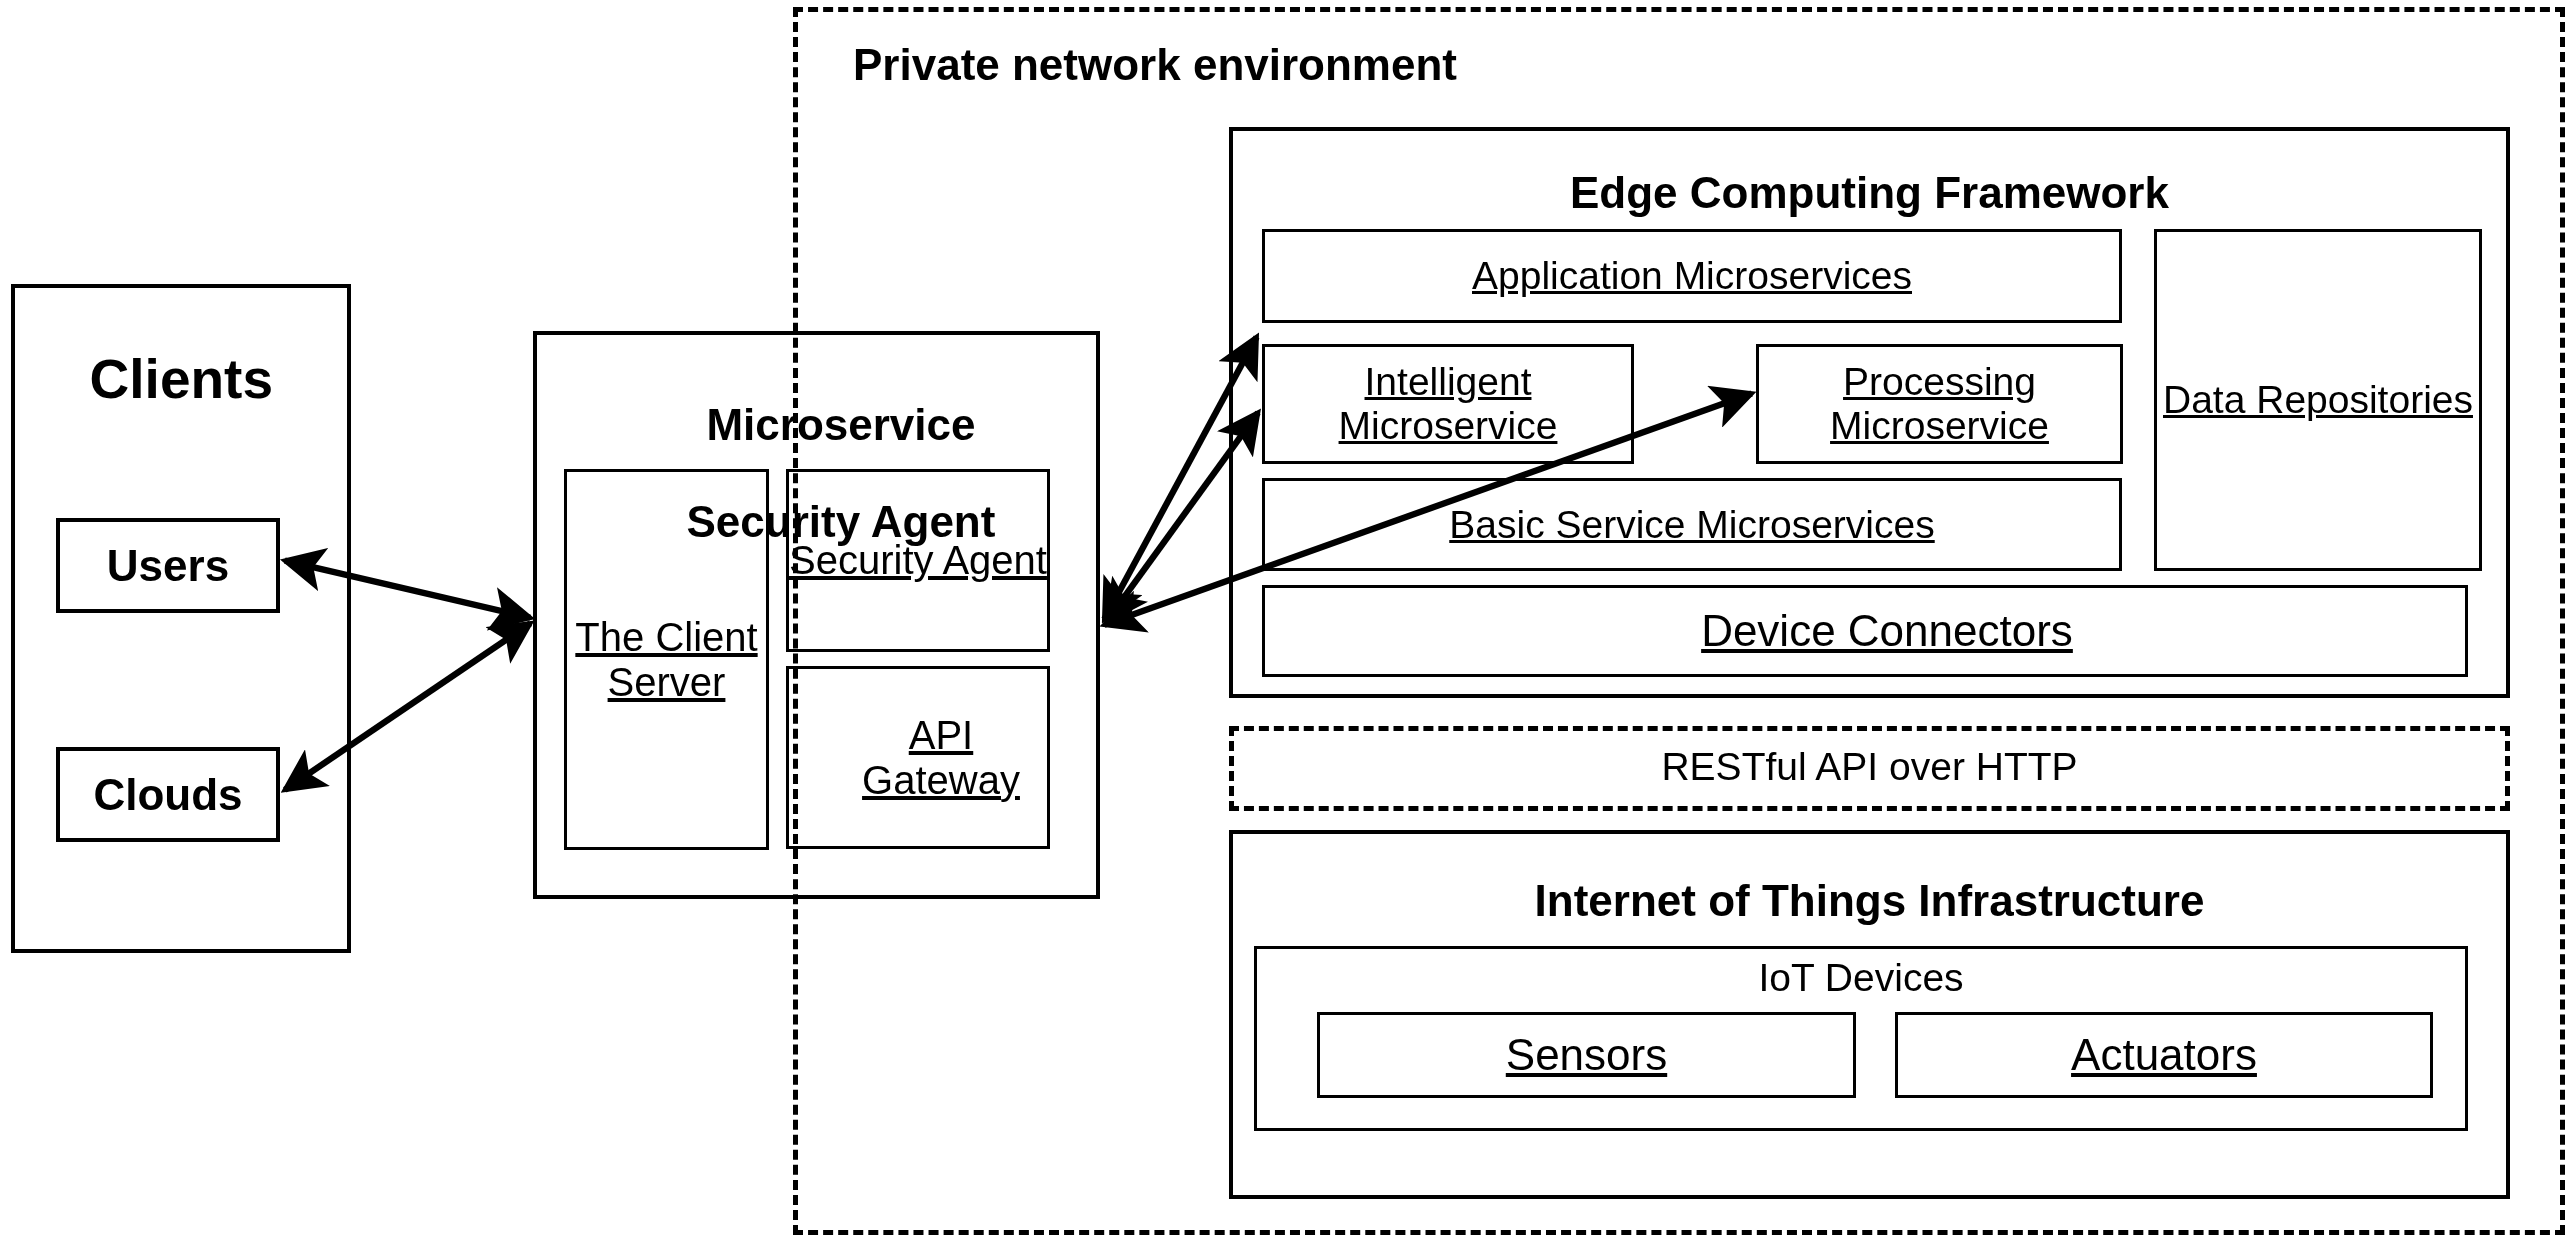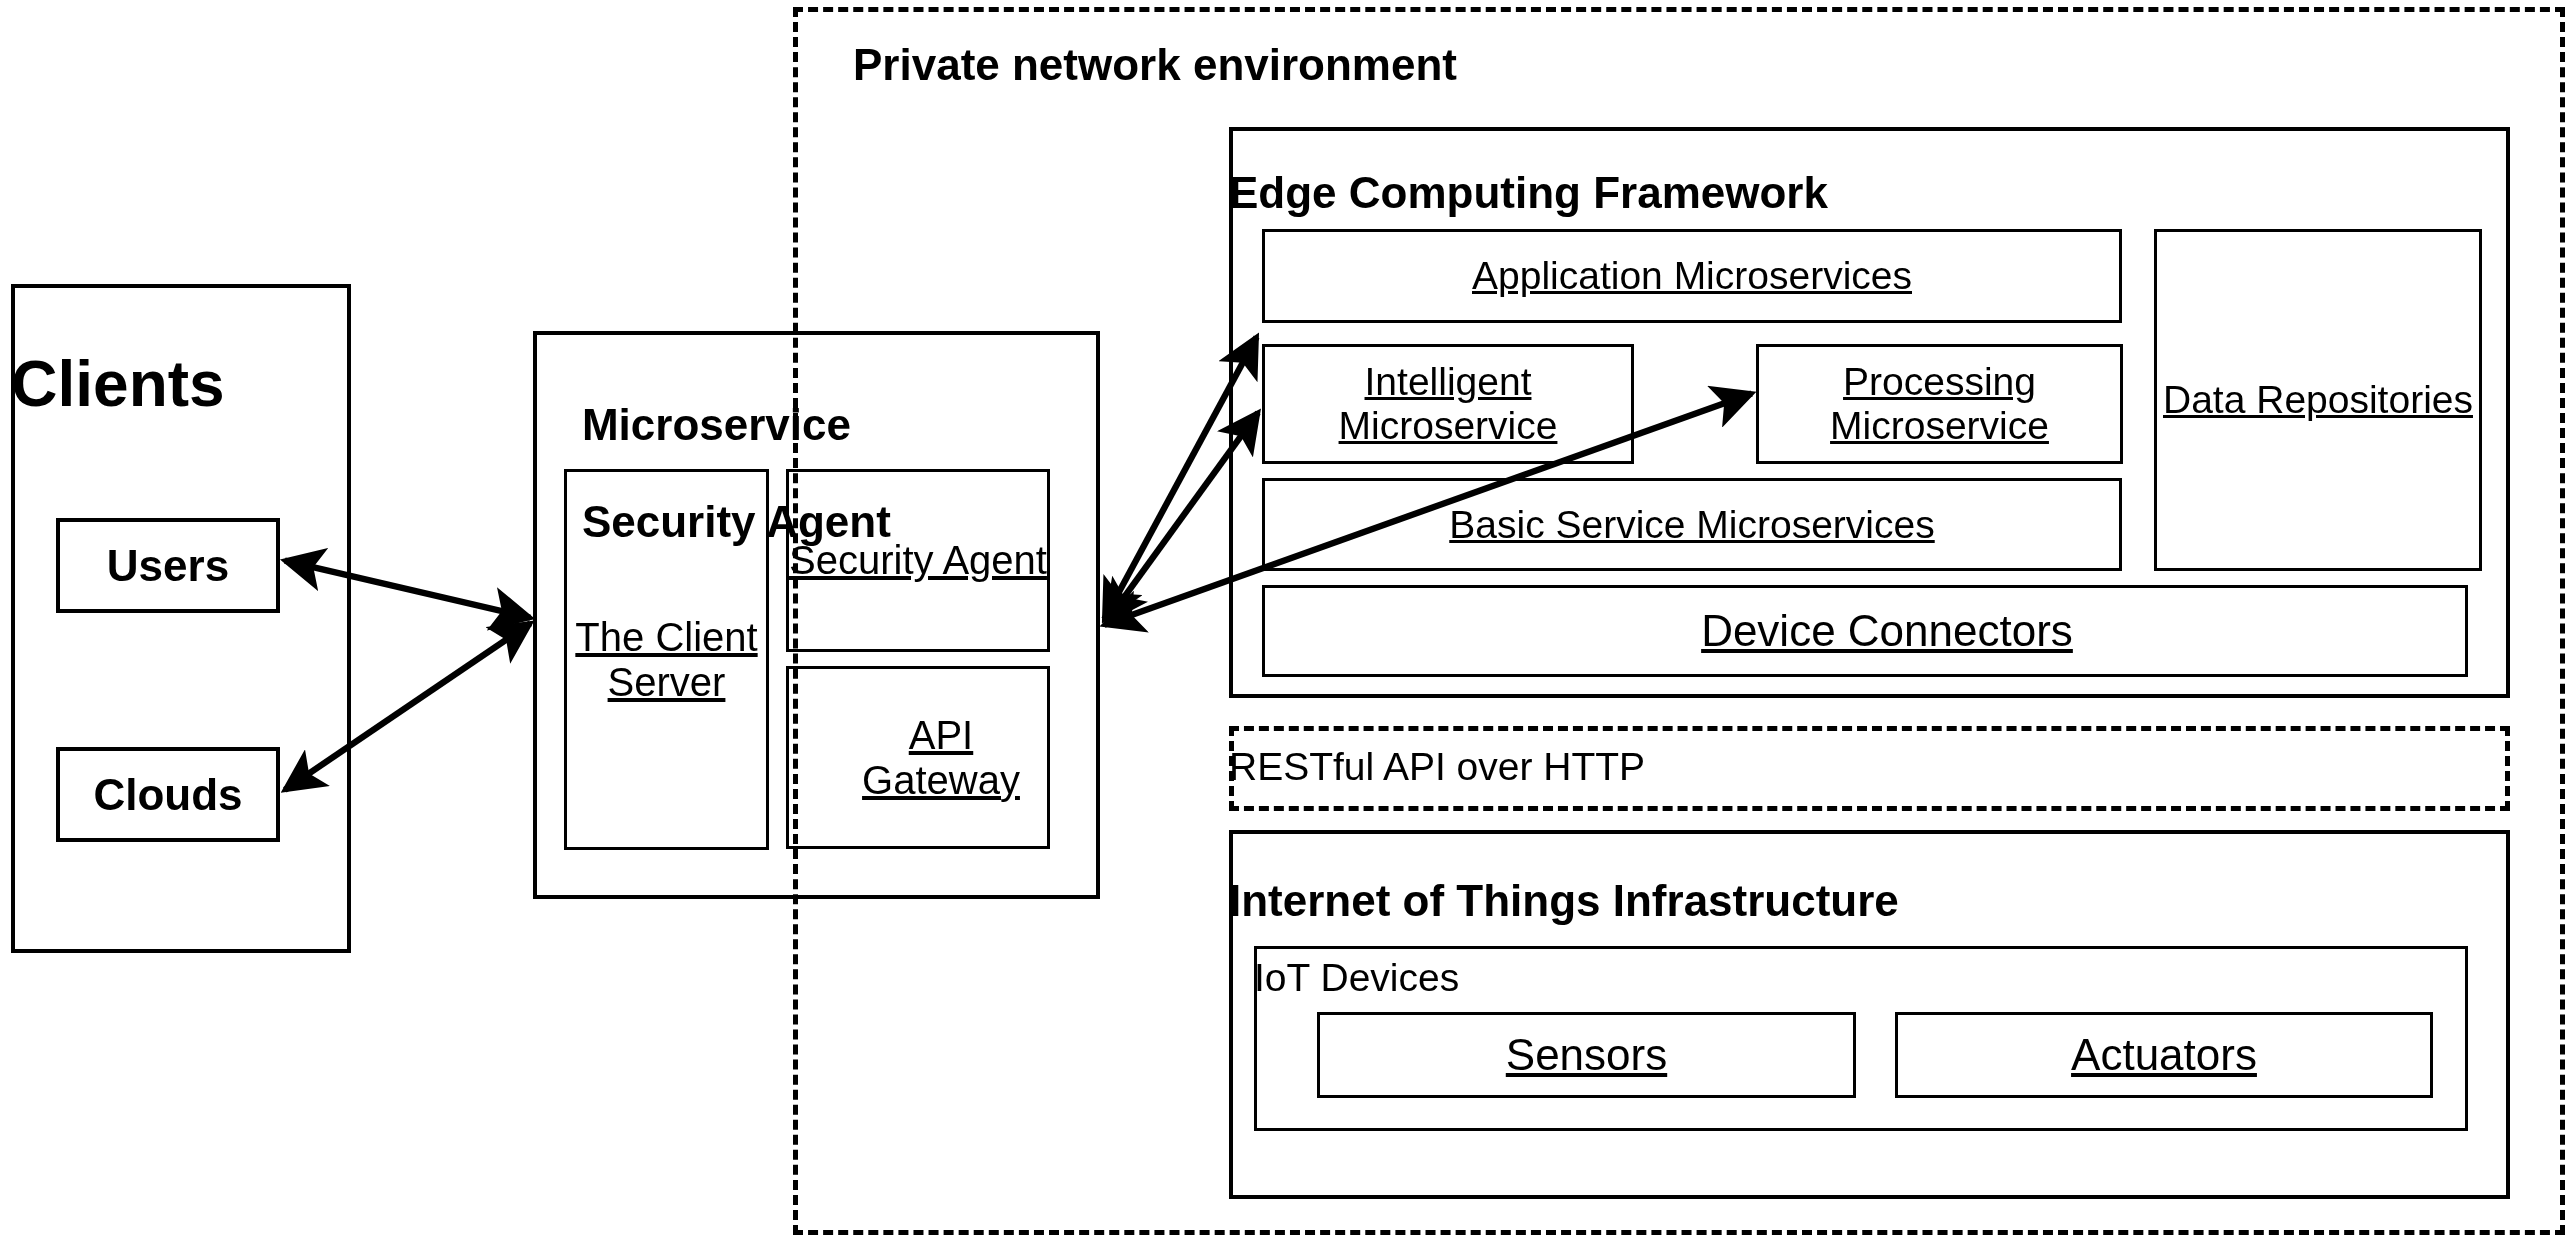--- a/index.html
+++ b/index.html
@@ -32,34 +32,34 @@
   }
   .box.thin { border-width: 3.5px; text-decoration: underline; }
   .dashed {
     position: absolute;
     box-sizing: border-box;
     border: 5px dashed #000000;
     background: transparent;
   }
   .lbl {
     position: absolute;
-    text-align: left;
+    text-align: center;
     white-space: pre;
     line-height: 1.1;
   }
   .b { font-weight: bold; }
   .svg-layer {
     position: absolute;
     left: 0;
     top: 0;
     width: 2576px;
     height: 1251px;
     pointer-events: none;
   }
-  .txt-huge   { font-size: 64px; }
+  .txt-huge   { font-size: 55px; }
   .txt-big    { font-size: 44px; }
   .txt-mid    { font-size: 40px; }
   .txt-norm   { font-size: 39px; }
 </style>
 </head>
 <body>
 
 <div id="canvas">
 
   <div class="dashed" style="left:793px; top:7px; width:1772px; height:1228px;"></div>

